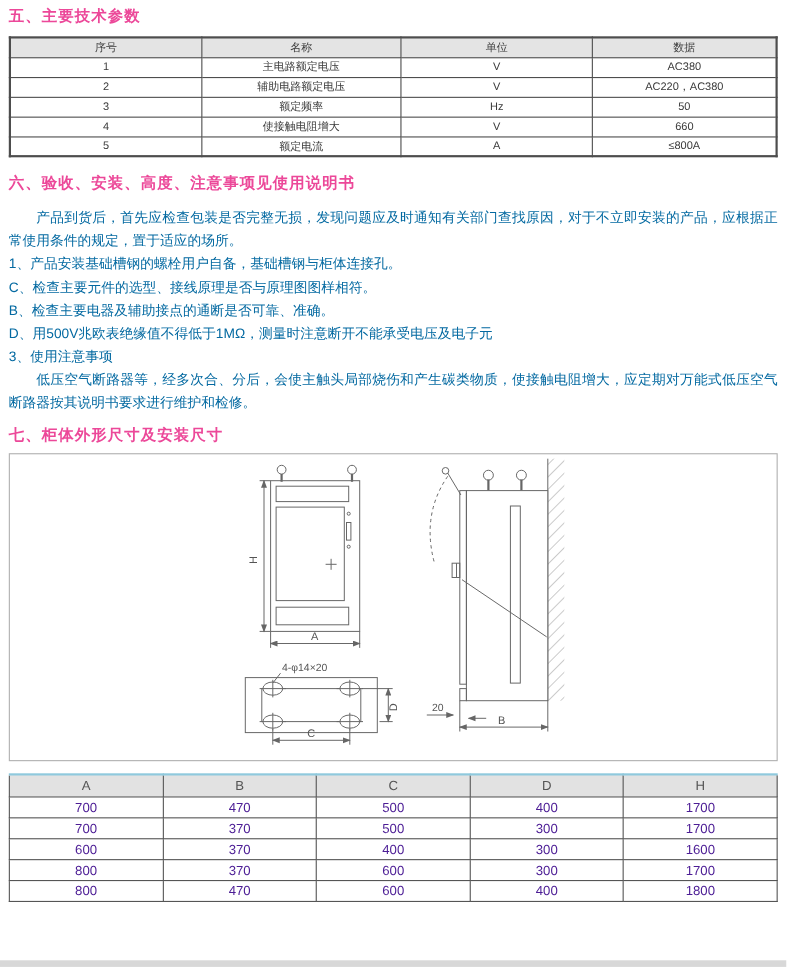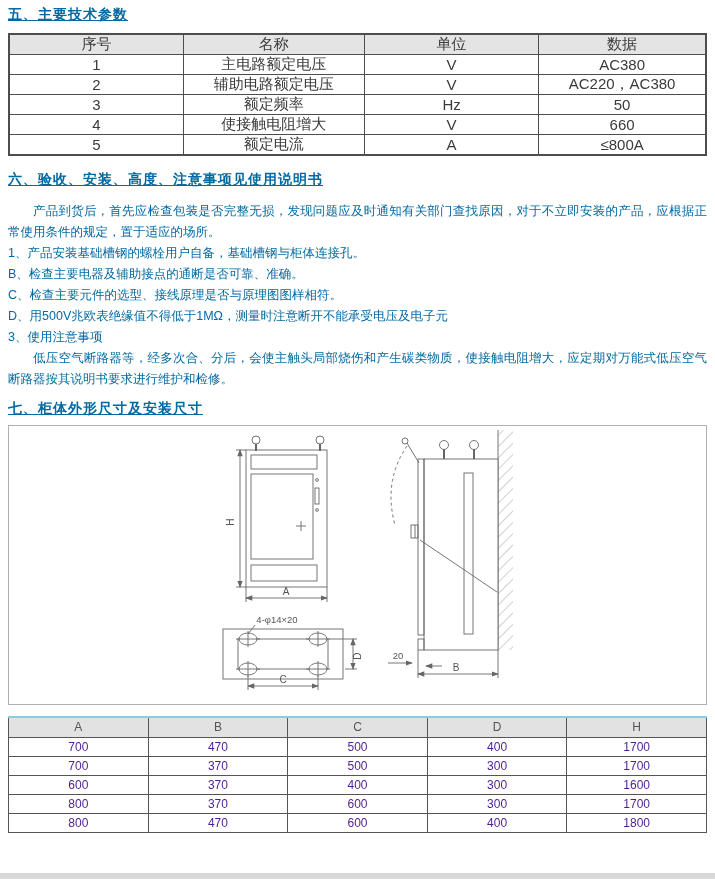--- a/index.html
+++ b/index.html
@@ -1,27 +1,27 @@
 <!DOCTYPE html>
 <html><head>
 <meta charset="utf-8">
 <style>
   * { box-sizing: border-box; margin: 0; padding: 0; }
   html,body { width: 715px; height: 879px; background:#ffffff; overflow:hidden;
     font-family: "Liberation Sans", "DejaVu Sans", sans-serif; color:#3d3d3d; }
   .page { padding: 4px 8px 0 8px; position:relative; height:879px; }
 
-  .sec-title { color:#0369a1; font-weight:bold; font-size:14px; letter-spacing:1px;text-decoration:underline; }
+  .sec-title { color:#ec4899; font-weight:bold; font-size:14px; letter-spacing:1px; }
   .t5 { margin: 2px 0 9px 0; }
   .t6 { margin: 15px 0 12px 0; }
   .t7 { margin: 10px 0 7px 0; }
 
   table { border-collapse: collapse; width: 100%; table-layout: fixed; }
   .params { border: 2px solid #4d4d4d; }
-  .params th, .params td { border: 1px solid #4d4d4d; height: 18px; font-size: 15px;
+  .params th, .params td { border: 1px solid #4d4d4d; height: 18px; font-size: 10px;
     text-align:center; vertical-align:middle; font-weight:normal; color:#3a3a3a; padding:0; }
   .params th { background:#e4e4e4; }
   .params col.c1{width:25%} .params col.c2{width:26%} .params col.c3{width:25%} .params col.c4{width:24%}
 
   .paras { font-size: 12.5px; line-height: 21px; color:#0369a1; }
   .p-indent { text-indent: 2em; text-align: justify; }
   .p-cont { padding-left: 2em; }
 
   .diagram-box { border: 1px solid #b0b0b0; height: 280px; margin-top: 0; background:#fff; }
   .diagram-box svg { display:block; }
@@ -88,22 +88,22 @@
         <td>≤800A</td>
       </tr>
     </tbody>
   </table>
 
   <div class="sec-title t6">六、验收、安装、高度、注意事项见使用说明书</div>
 
   <div class="paras">
     <p class="p-indent">产品到货后，首先应检查包装是否完整无损，发现问题应及时通知有关部门查找原因，对于不立即安装的产品，应根据正常使用条件的规定，置于适应的场所。</p>
     <p>1、产品安装基础槽钢的螺栓用户自备，基础槽钢与柜体连接孔。</p>
+    <p>C、检查主要元件的选型、接线原理是否与原理图图样相符。</p>
     <p>B、检查主要电器及辅助接点的通断是否可靠、准确。</p>
-    <p>C、检查主要元件的选型、接线原理是否与原理图图样相符。</p>
     <p>D、用500V兆欧表绝缘值不得低于1MΩ，测量时注意断开不能承受电压及电子元</p>
     <p>3、使用注意事项</p>
     <p class="p-indent">低压空气断路器等，经多次合、分后，会使主触头局部烧伤和产生碳类物质，使接触电阻增大，应定期对万能式低压空气断路器按其说明书要求进行维护和检修。</p>
   </div>
 
   <div class="sec-title t7">七、柜体外形尺寸及安装尺寸</div>
 
   <div class="diagram-box">
     <svg width="697" height="278" viewBox="0 0 697 278">
       <defs>

